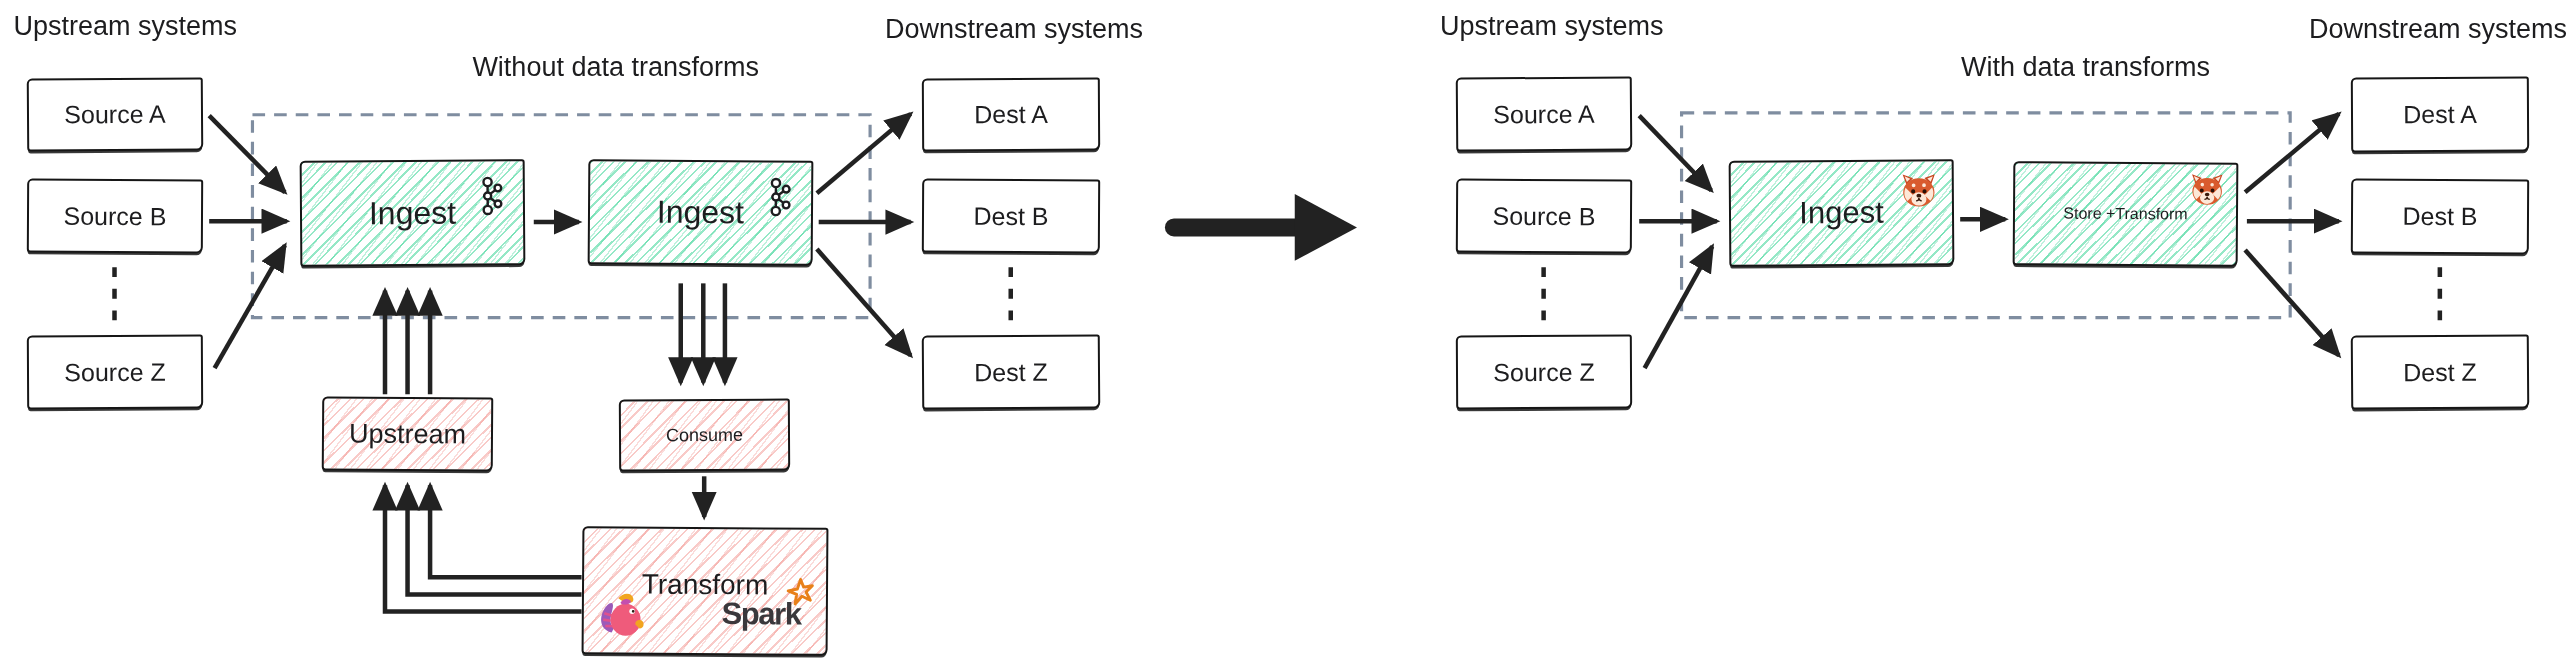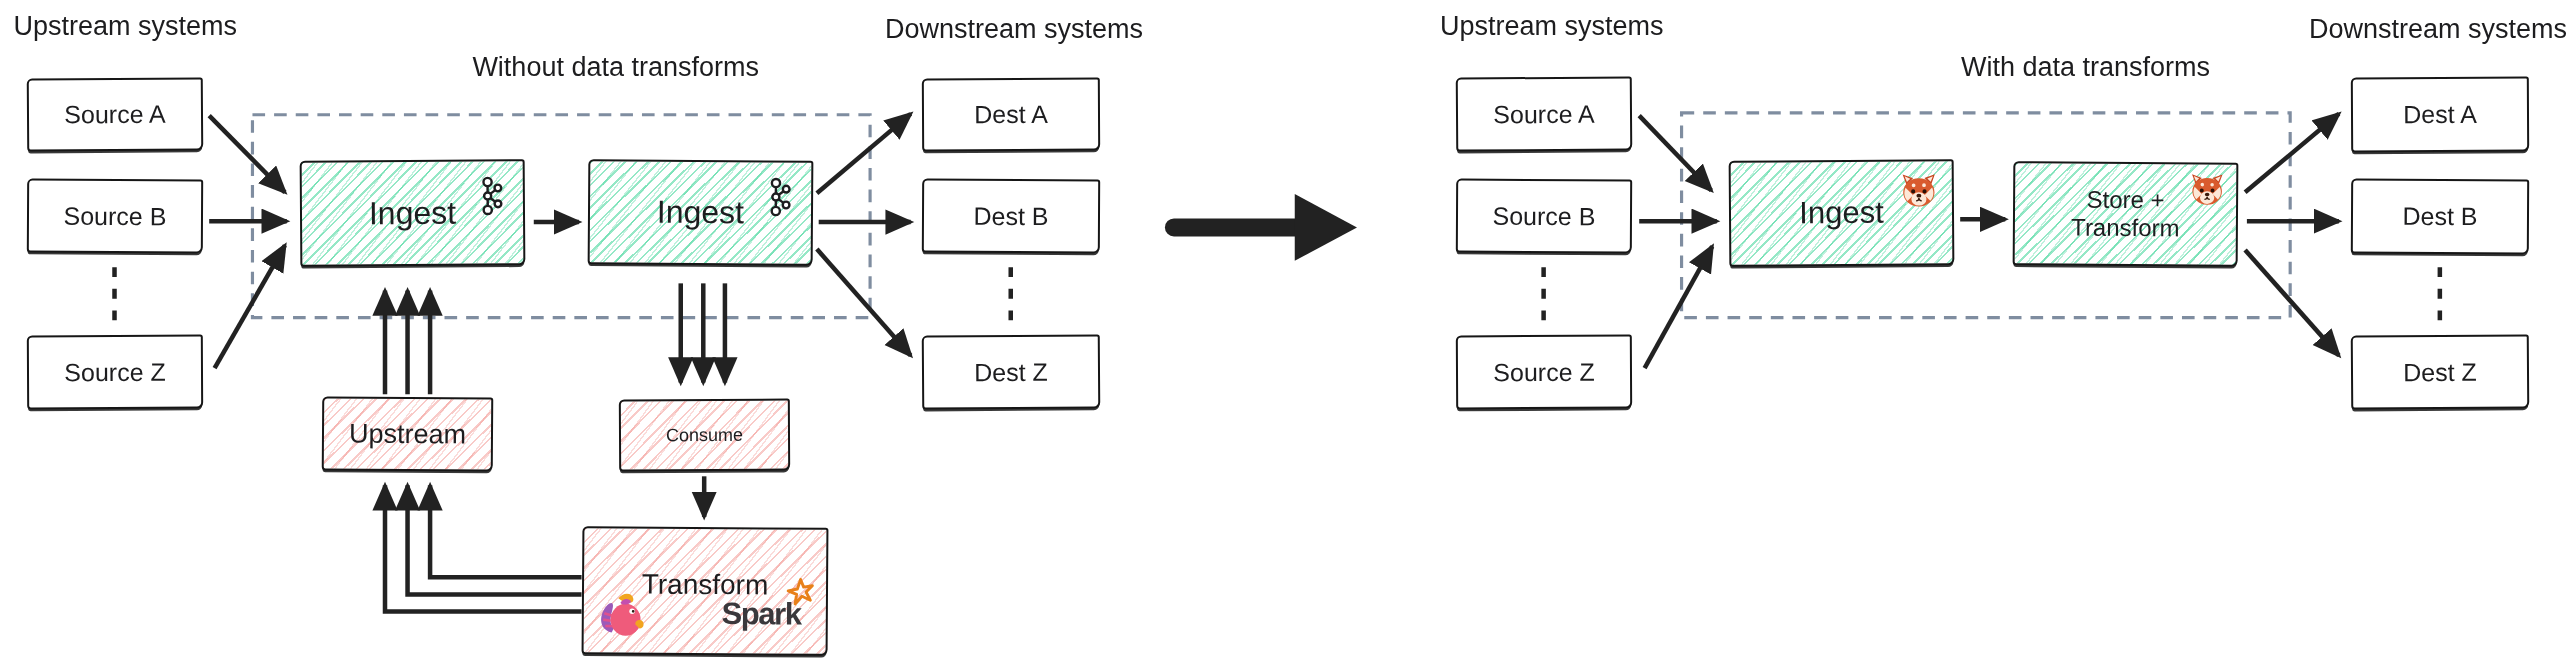--- a/index.html
+++ b/index.html
@@ -27,21 +27,21 @@
       repeating-linear-gradient(127deg, rgba(240,130,124,.28) 0 1.4px, transparent 1.4px 12.6px);
     background-color:#fff;
   }
   .big-label{font-size:32px;}
   .corner-icon{position:absolute;}
   svg.overlay{position:absolute;left:0;top:0;pointer-events:none;}
   .arrow{stroke:var(--arrow,#222);stroke-width:5;fill:none;}
   .arrow-thick{stroke:var(--arrow,#222);stroke-width:20;stroke-linecap:round;fill:none;}
   .sep-dash{stroke:var(--arrow,#222);stroke-width:5;stroke-dasharray:11 13;fill:none;}
   .zone-dash{stroke:var(--dashed-border,#7f8da0);stroke-width:3.5;stroke-dasharray:14 10;fill:none;}
-  .two-line{display:flex;flex-direction:column;align-items:center;line-height:1.18;font-size:24px;}
+  .two-line{display:flex;flex-direction:row;align-items:center;line-height:1.18;font-size:16px;}
   .tbox-label{position:absolute;left:0;right:0;top:40px;text-align:center;font-size:28px;}
   .spark-wrap{position:absolute;right:14.4px;bottom:21px;width:90px;height:41px;}
   .spark-text{
     position:absolute;left:0;bottom:0;font-size:31px;font-weight:700;
     letter-spacing:-1.4px;color:#3a383c;
   }
   .spark-star{position:absolute;right:-3.6px;top:-14.4px;}
 </style>
 </head>
 <body>

